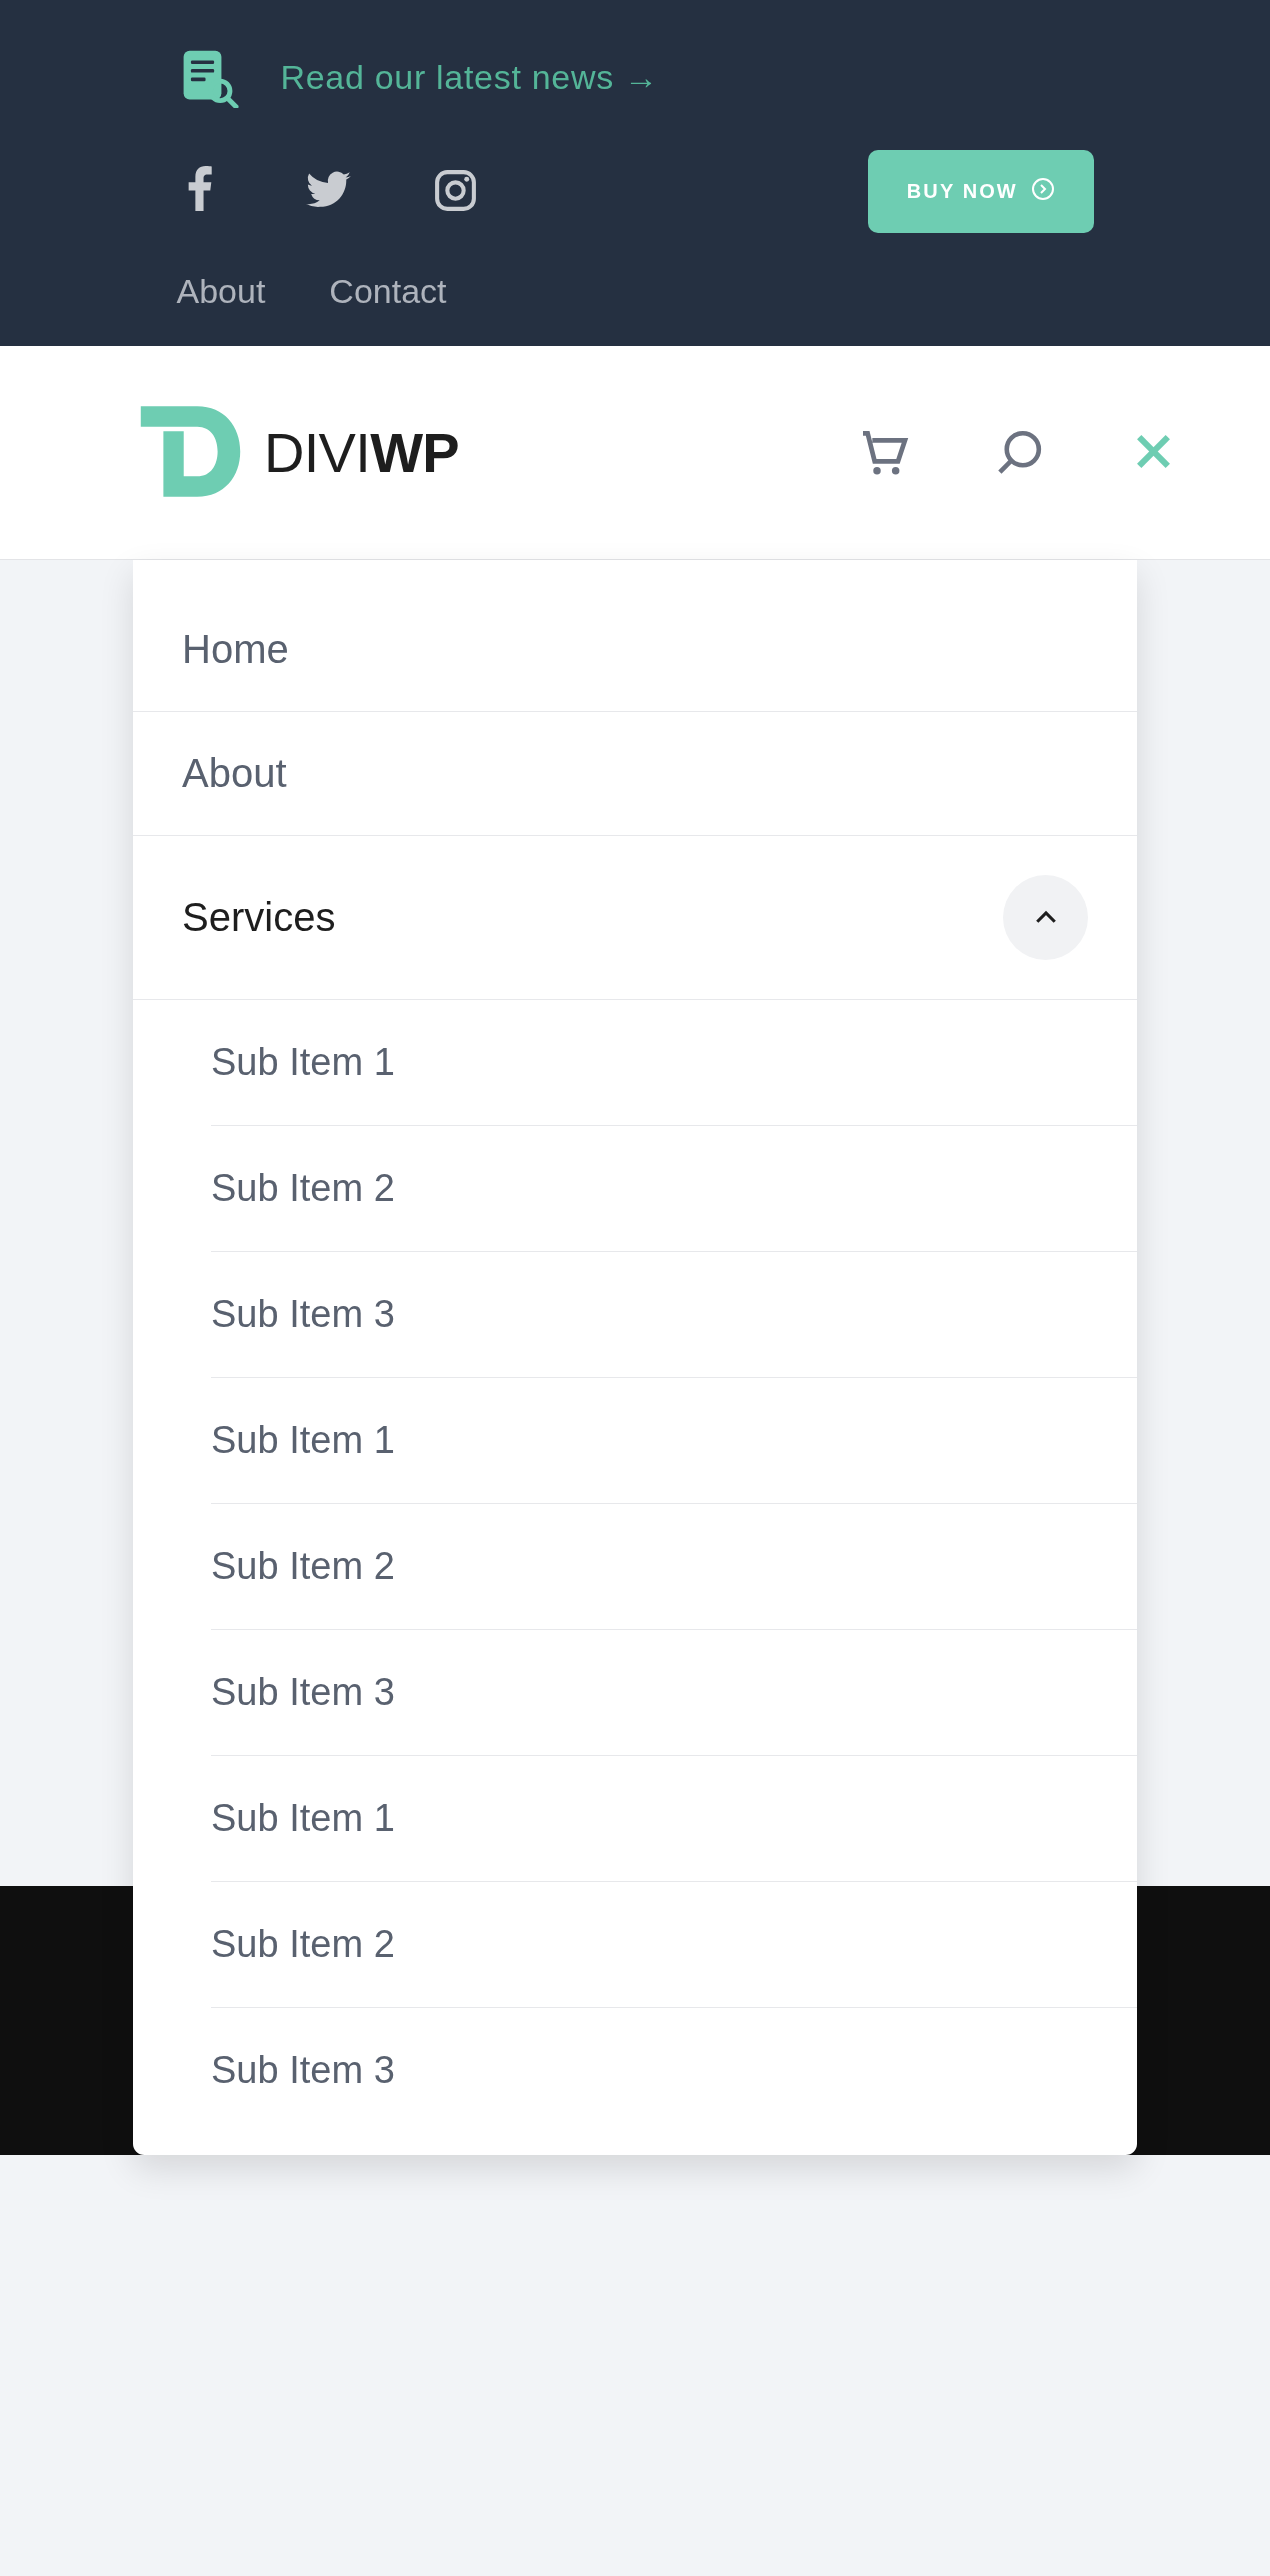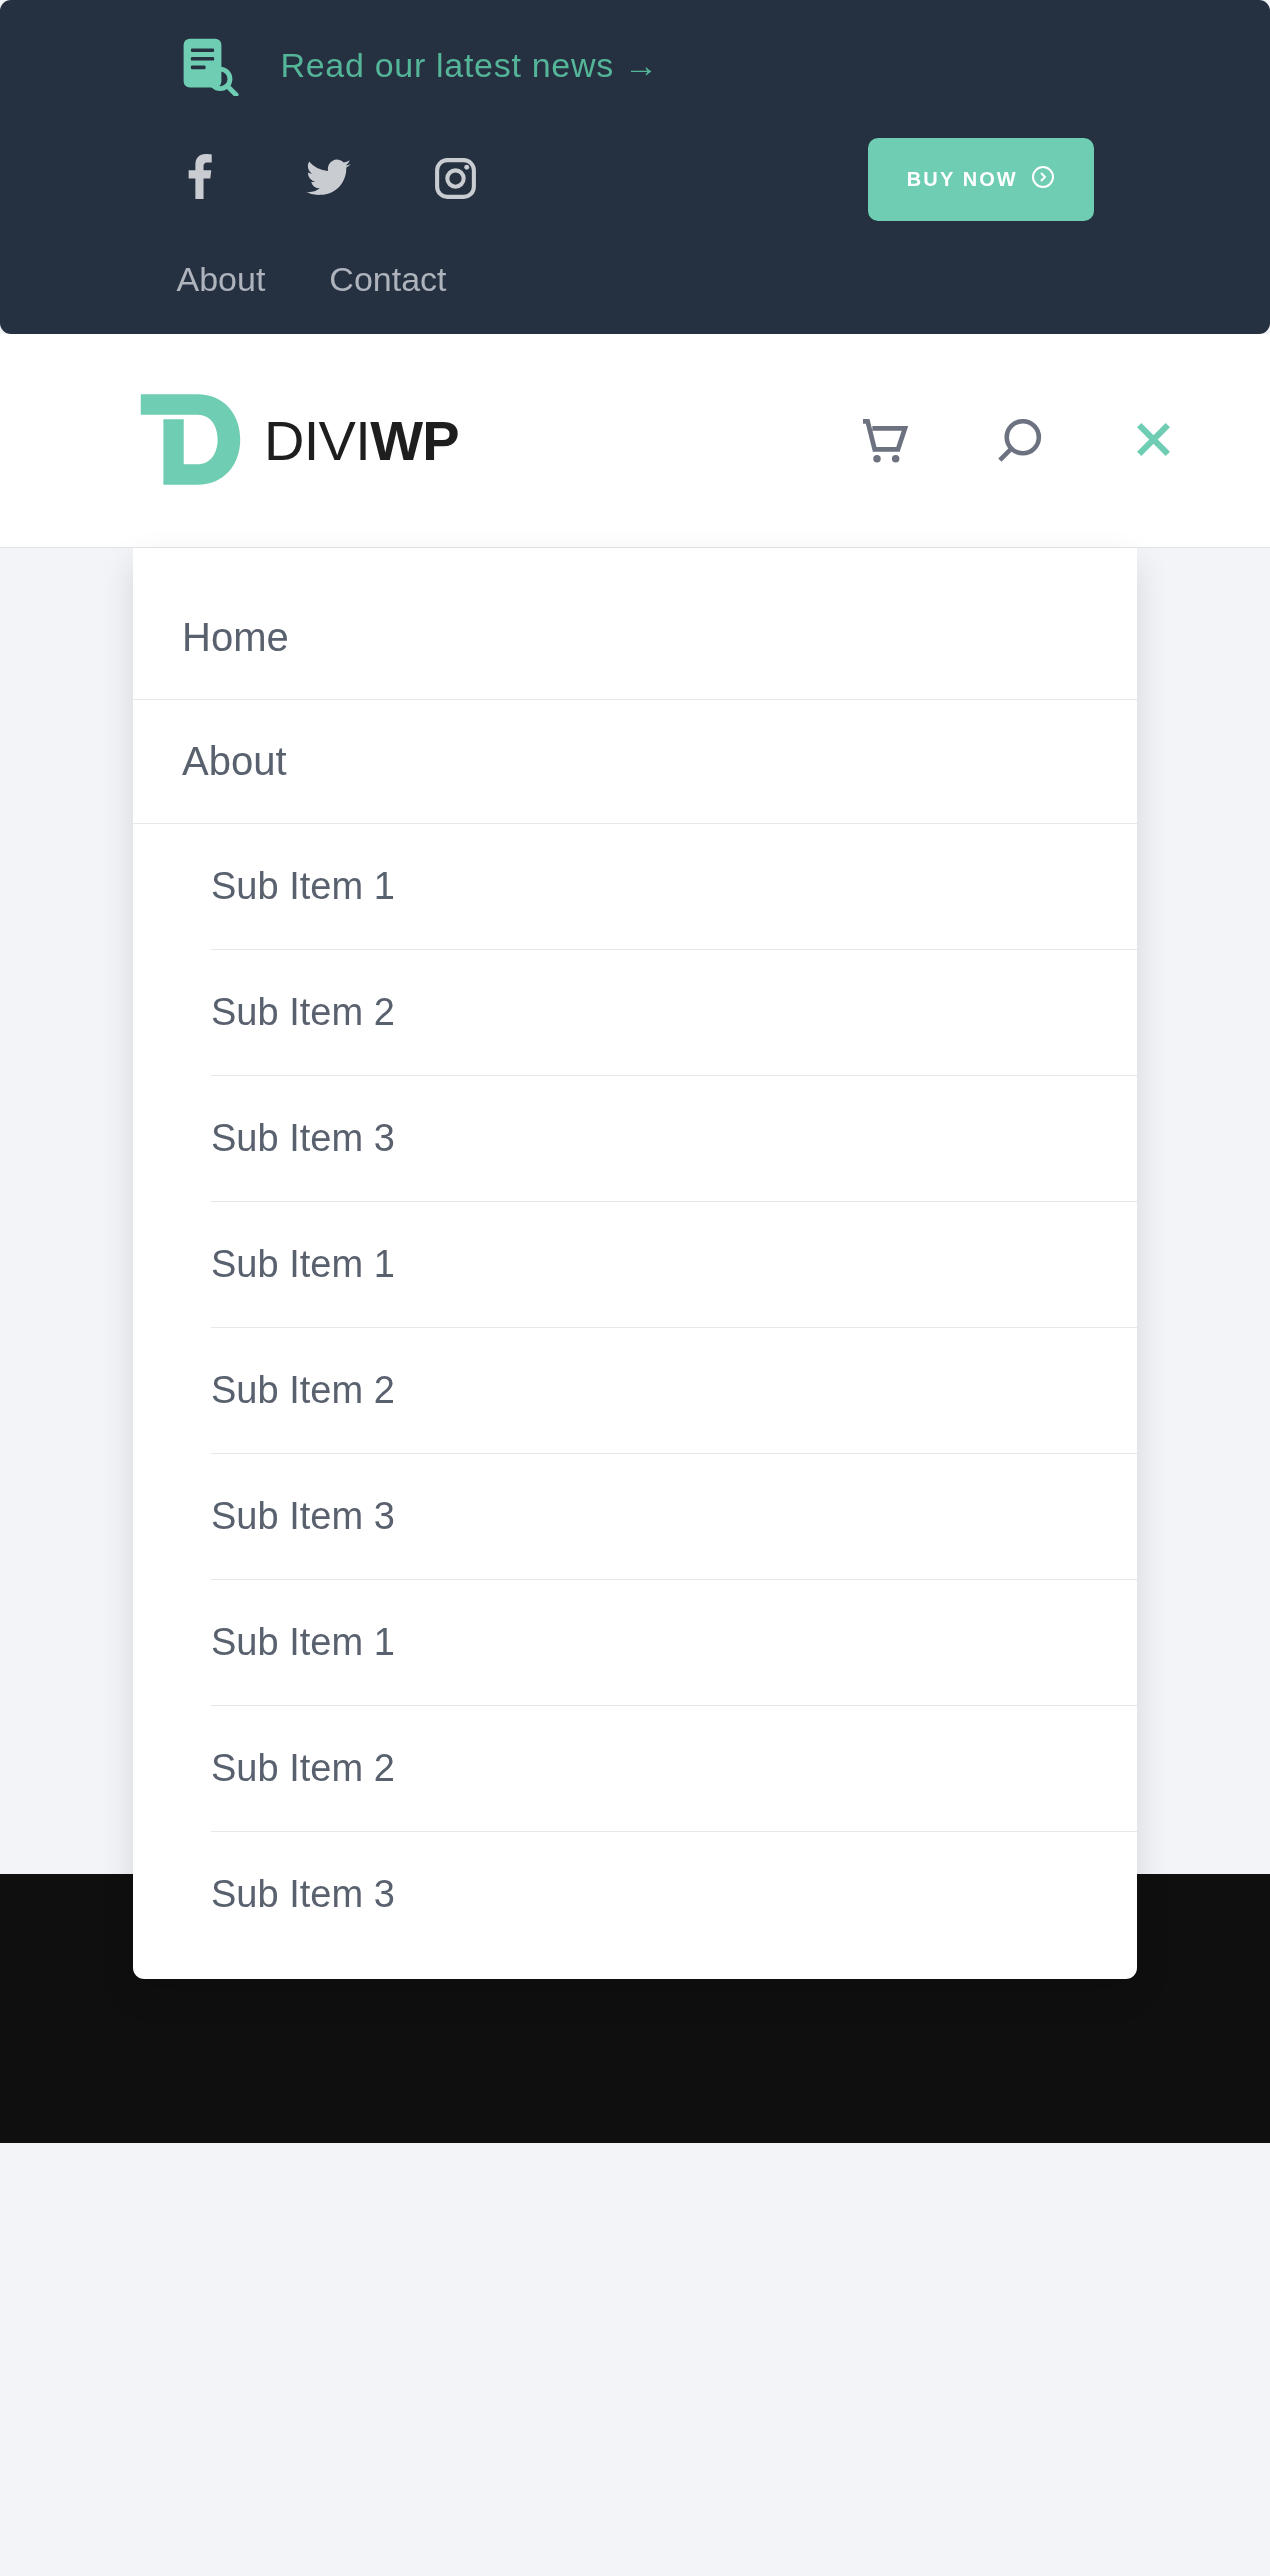--- a/index.html
+++ b/index.html
@@ -10,21 +10,21 @@
     --grey:#6C7280;
     --white:#FFFFFF;
     --divider:#E7E8EB;
     --bg-light:#F2F4F7;
     --black:#0F0F0F;
   }
   *{box-sizing:border-box;margin:0;padding:0;font-family:"Segoe UI",Arial,Helvetica,sans-serif;}
   body{width:1270px;height:2576px;background:var(--bg-light);overflow:hidden;}
   
   
-  .topbar{background:var(--dark);width:100%;padding:0 0 7px 0;border-radius:11px;}
+  .topbar{background:var(--dark);width:100%;padding:12px 0 7px 0;}
   .topbar-inner{max-width:1101px;margin:0 auto;padding:35px 92px 28px 92px;}
   .news-row{display:flex;align-items:center;gap:42px;margin-bottom:42px;}
   .news-icon{width:62px;height:61px;position:relative;}
   .news-link{color:var(--teal-dark);font-size:34px;letter-spacing:0.7px;font-weight:400;}
   
   .social-row{display:flex;align-items:center;gap:78px;margin-bottom:39px;}
   .social-icons{display:flex;align-items:center;gap:78px;}
   .social-icons svg{width:49px;height:49px;}
   .spacer{flex:1;}
   .buy-btn{background:var(--teal);color:var(--white);font-size:20px;font-weight:700;letter-spacing:2.1px;border:none;border-radius:10px;padding:27px 39px;display:flex;align-items:center;gap:12.7px;cursor:pointer;}
@@ -166,20 +166,28 @@
   <div class="dropdown">
 
     <div class="menu-item">
       <span>Home</span>
     </div>
 
     <div class="menu-item">
       <span>About</span>
     </div>
 
+    <div class="menu-item active">
+      <span>Services</span>
+      <span class="chevron-btn">
+        <svg viewBox="0 0 24 24" fill="none">
+          <polyline points="5 15 12 8 19 15"></polyline>
+        </svg>
+      </span>
+    </div>
 
     <div class="sub-list">
       <div class="sub-item">Sub Item 1</div>
       <div class="sub-item">Sub Item 2</div>
       <div class="sub-item">Sub Item 3</div>
       <div class="sub-item">Sub Item 1</div>
       <div class="sub-item">Sub Item 2</div>
       <div class="sub-item">Sub Item 3</div>
       <div class="sub-item">Sub Item 1</div>
       <div class="sub-item">Sub Item 2</div>

